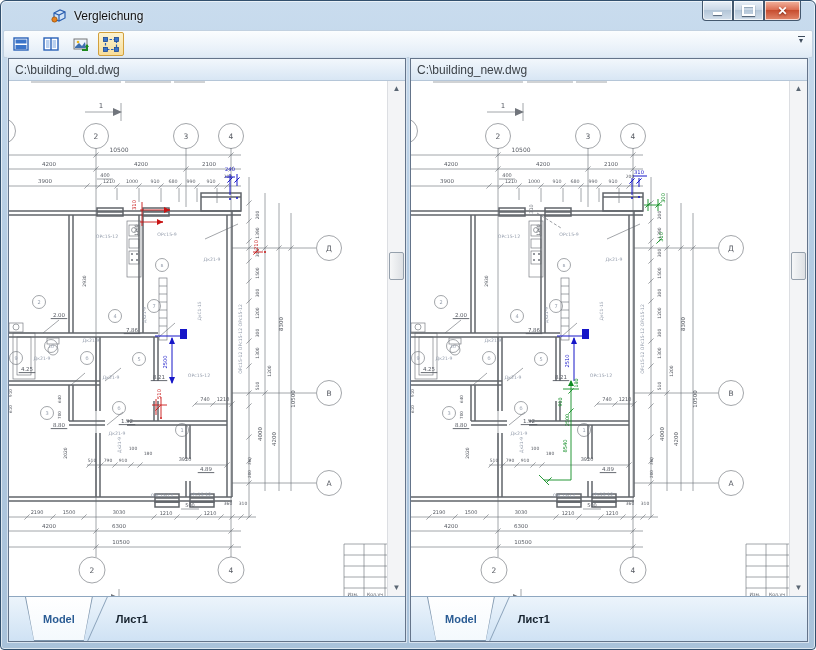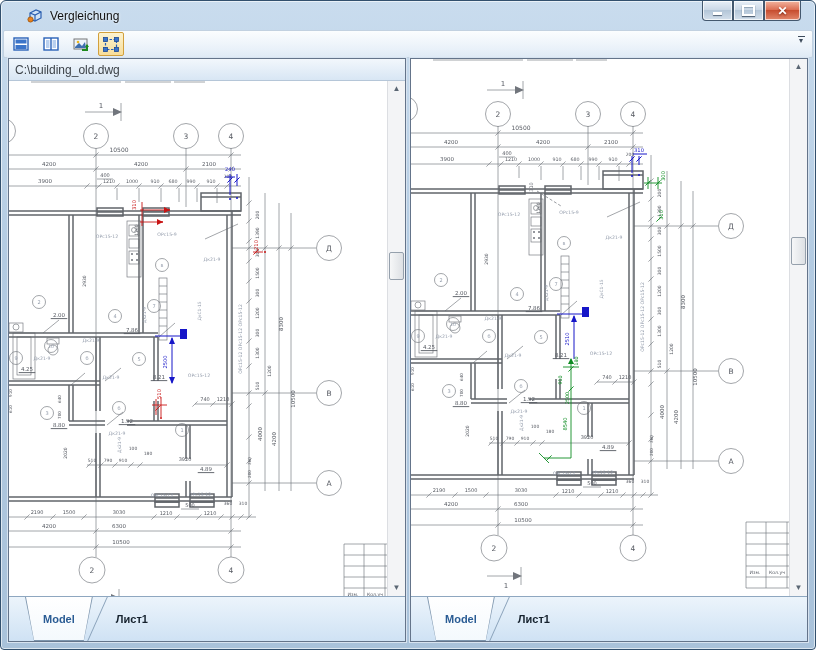--- a/index.html
+++ b/index.html
@@ -1,19 +1,19 @@
 <!DOCTYPE html>
 <html><head>
 <meta charset="utf-8">
 <style>
   html,body{margin:0;padding:0;background:#fff;font-family:"Liberation Sans",sans-serif;}
   .window{position:relative;width:814px;height:648px;background:linear-gradient(180deg,#c9dcee 0%,#b3cbe2 40%,#a9c2da 100%);
     border:1px solid #32506e;border-radius:6px 6px 4px 4px;box-shadow:inset 0 0 0 1px rgba(255,255,255,.6);overflow:hidden;}
   
-  .titlebar{position:absolute;top:0;left:16px;right:0;height:29px;display:flex;align-items:center;}
+  .titlebar{position:absolute;top:0;left:0;right:0;height:29px;display:flex;align-items:center;padding-left:40px;}
   .app-icon{width:18px;height:18px;margin:0 6px 0 9px;}
   .title-text{font-size:12px;color:#111;text-shadow:0 0 3px #fff;}
   .winbtns{position:absolute;top:0;right:14px;display:flex;}
   .winbtn{width:29px;height:19px;border:1px solid #44586e;border-top:none;display:flex;align-items:center;justify-content:center;
     background:linear-gradient(180deg,#e8eff7 0%,#ccd9e7 45%,#b4c6d8 50%,#d4e0ec 100%);box-shadow:inset 0 0 0 1px rgba(255,255,255,.7);}
   .winbtn.min{border-radius:0 0 0 4px;}
   .winbtn.close{width:35px;border-radius:0 0 4px 0;background:linear-gradient(180deg,#f2b5a0 0%,#dd7055 45%,#c74e30 50%,#e2876b 100%);}
   .glyph-min{width:9px;height:3px;background:#fff;box-shadow:0 1px 1px #56677a;margin-top:6px;}
   .glyph-max{width:9px;height:7px;border:2px solid #fff;box-shadow:0 1px 1px #56677a, inset 0 1px 1px #8fa2b5;}
   .glyph-close{color:#fff;font-size:12px;font-weight:bold;text-shadow:0 1px 2px #7c2714;line-height:1;}
@@ -464,20 +464,23 @@
             <span>Model</span>
           </div>
         <div class="tab-sep"></div>
         <div class="tab plain">
             <span>Лист1</span>
           </div>
       </div>
     </div>
 
     <div class="panel">
+      <div class="panel-header">
+        <span>C:\building_new.dwg</span>
+      </div>
       <div class="panel-body">
         <div class="drawing">
           <svg id="dwg1" width="378" height="531" viewBox="0 0 378 531" preserveAspectRatio="xMinYMin meet">
               <line x1="22" y1="1" x2="112" y2="1" stroke="#71757c" stroke-width="0.65"></line>
               <line x1="116" y1="1" x2="162" y2="1" stroke="#71757c" stroke-width="0.65"></line>
               <line x1="165" y1="1" x2="196" y2="1" stroke="#71757c" stroke-width="0.65"></line>
               <line x1="76" y1="31" x2="106" y2="31" stroke="#71757c" stroke-width="0.65"></line>
               <polygon points="104,27 113,31 104,35" fill="#71757c"></polygon>
               <line x1="112" y1="22" x2="112" y2="40" stroke="#71757c" stroke-width="0.65"></line>
               <line x1="-6" y1="62" x2="-6" y2="126" stroke="#71757c" stroke-width="0.65"></line>

